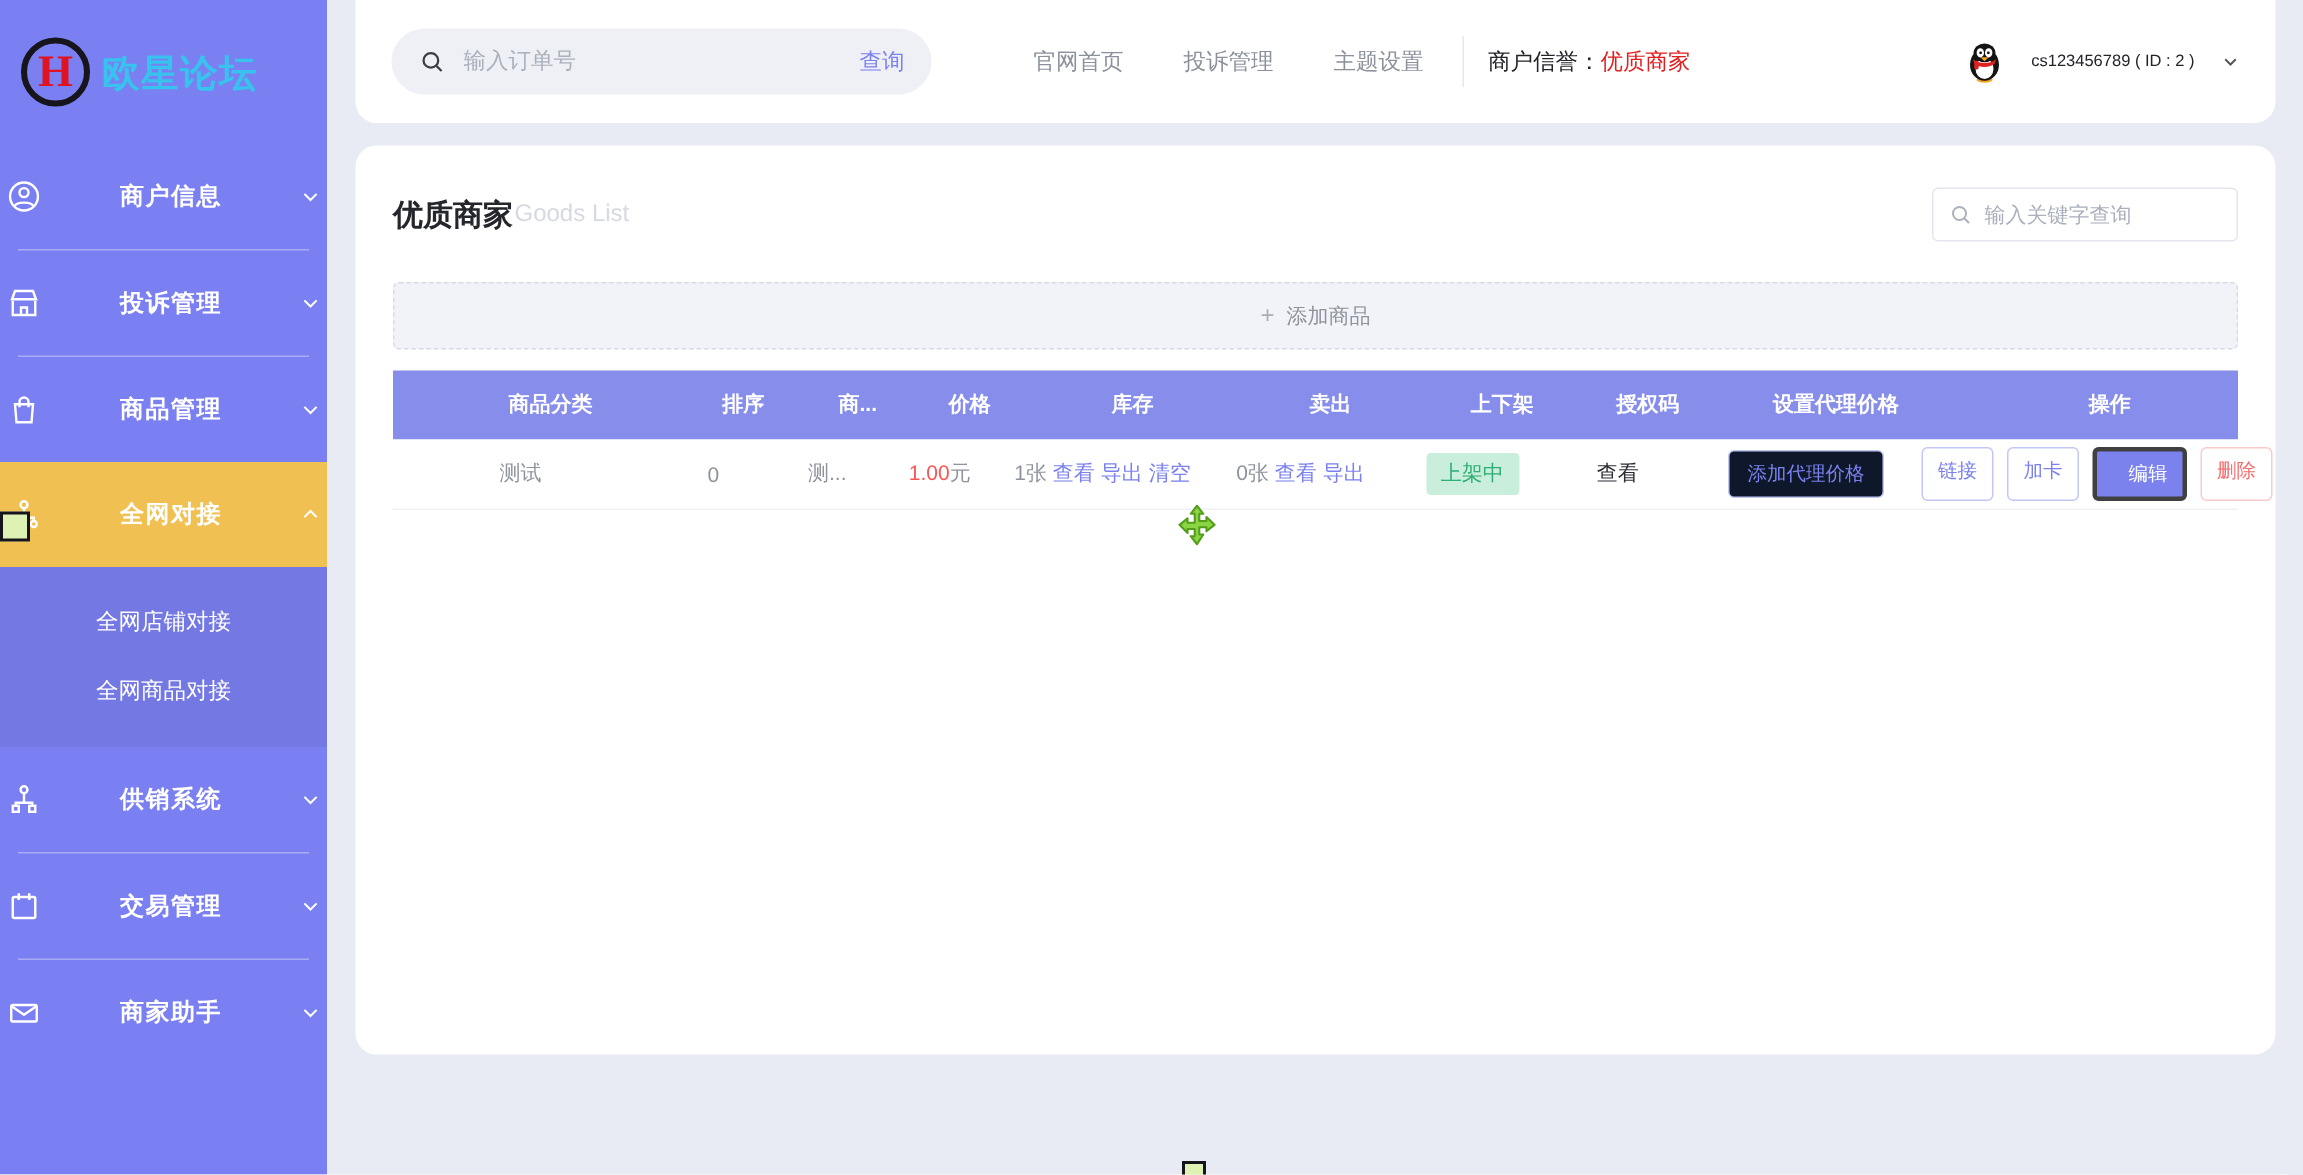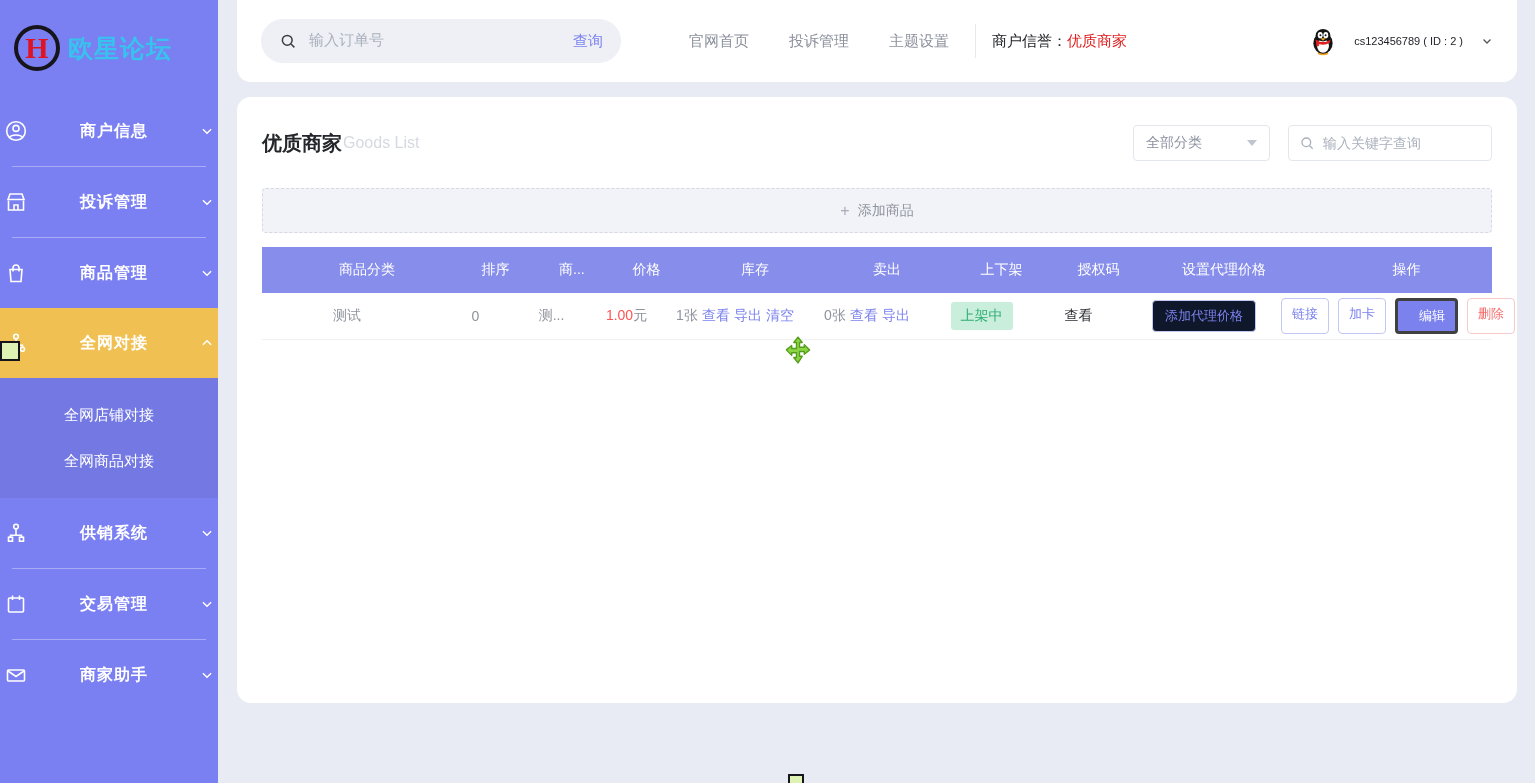--- a/index.html
+++ b/index.html
@@ -85,21 +85,21 @@
   .add-btn {
     margin-top:27px; height:45px; width:1230px;
     background:#f2f3f8; border:1px dashed #d6d9e2; border-radius:4px;
     display:flex; align-items:center; justify-content:center; gap:8px;
     color:#8f939d; font-size:14px; cursor:pointer;
   }
   .add-plus { color:#a9adb8; font-size:16px; }
 
   .goods-table { margin-top:14px; width:1230px; }
   .thead { display:flex; align-items:center; height:46px; background:#878dea; }
-  .thead .cell { color:#fff; font-size:14px; font-weight:normal; text-align:center;padding-left:40px; }
+  .thead .cell { color:#fff; font-size:14px; font-weight:bold; text-align:center;padding-left:40px; }
   .trow { display:flex; align-items:center; height:47px; background:#fff; border-bottom:1px solid #f0f1f5; }
   .trow .cell { font-size:14px; color:#8f939d; text-align:center; white-space:nowrap; }
   .cell { flex:0 0 auto; }
   .c0{width:170px}.c1{width:87px}.c2{width:65px}.c3{width:85px}.c4{width:132px}
   .c5{width:132px}.c6{width:97px}.c7{width:97px}.c8{width:154px}.c9{width:211px}
 
   .price-num { color:#fb5555; }
   .tlink { color:#7b82ee; cursor:pointer; margin-left:4px; }
   .status-badge {
     display:inline-block; background:#c9efdc; color:#2fae75;
@@ -302,24 +302,20 @@
         </svg>
     </span>
   </div>
 </header>
 
 <main class="main-card">
   <div class="title-row">
     <span class="page-title">优质商家</span>
     <span class="page-subtitle">Goods List</span>
     <div class="filters">
-      <div class="category-select">
-        <span class="sel-text">全部分类</span>
-        <span class="sel-arrow"></span>
-      </div>
       <div class="keyword-box">
         <span style="display:flex;">
           <svg viewBox="0 0 24 24" width="16" height="16" fill="none" stroke="#aab0bc" stroke-width="2">
               <circle cx="11" cy="11" r="6.5"></circle>
               <path d="M16 16l4.5 4.5"></path>
             </svg>
         </span>
         <input type="text" placeholder="输入关键字查询" style="">
       </div>
     </div>

